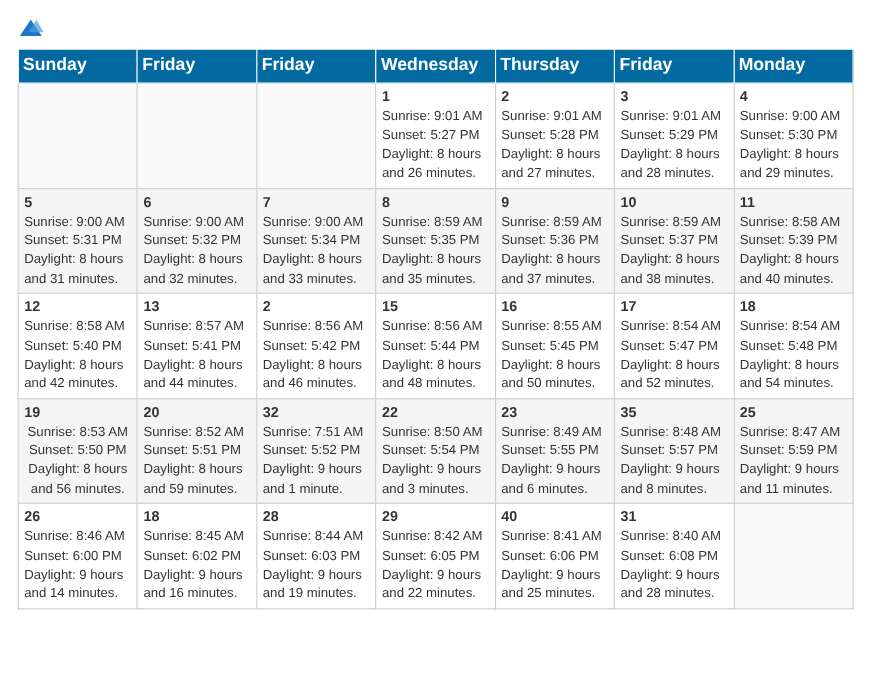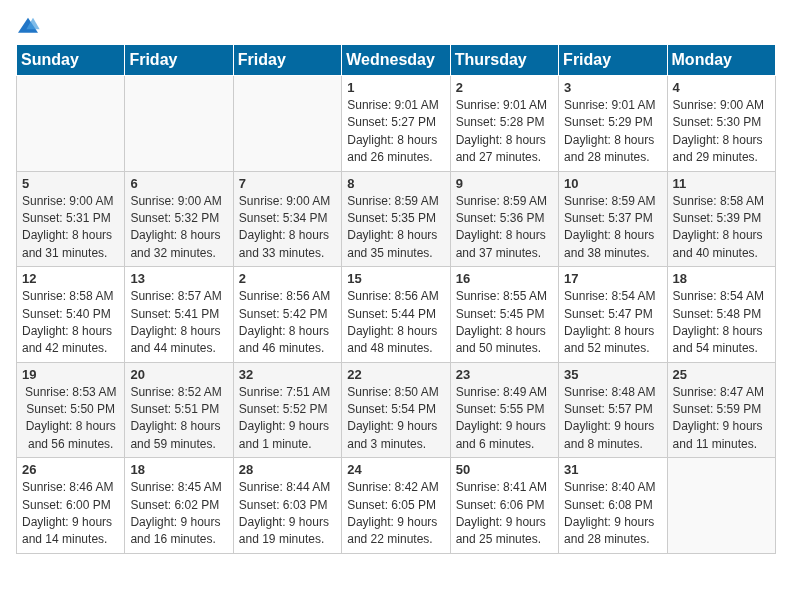--- a/index.html
+++ b/index.html
@@ -313,28 +313,28 @@
 and 16 minutes.</div>
         </td>
         <td>
           <div class="day-number">28</div>
           <div class="day-info" style="white-space: pre-line;">Sunrise: 8:44 AM
 Sunset: 6:03 PM
 Daylight: 9 hours
 and 19 minutes.</div>
         </td>
         <td>
-          <div class="day-number">24</div>
+          <div class="day-number">29</div>
           <div class="day-info" style="white-space: pre-line;">Sunrise: 8:42 AM
 Sunset: 6:05 PM
 Daylight: 9 hours
 and 22 minutes.</div>
         </td>
         <td>
-          <div class="day-number">50</div>
+          <div class="day-number">40</div>
           <div class="day-info" style="white-space: pre-line;">Sunrise: 8:41 AM
 Sunset: 6:06 PM
 Daylight: 9 hours
 and 25 minutes.</div>
         </td>
         <td>
           <div class="day-number">31</div>
           <div class="day-info" style="white-space: pre-line;">Sunrise: 8:40 AM
 Sunset: 6:08 PM
 Daylight: 9 hours

